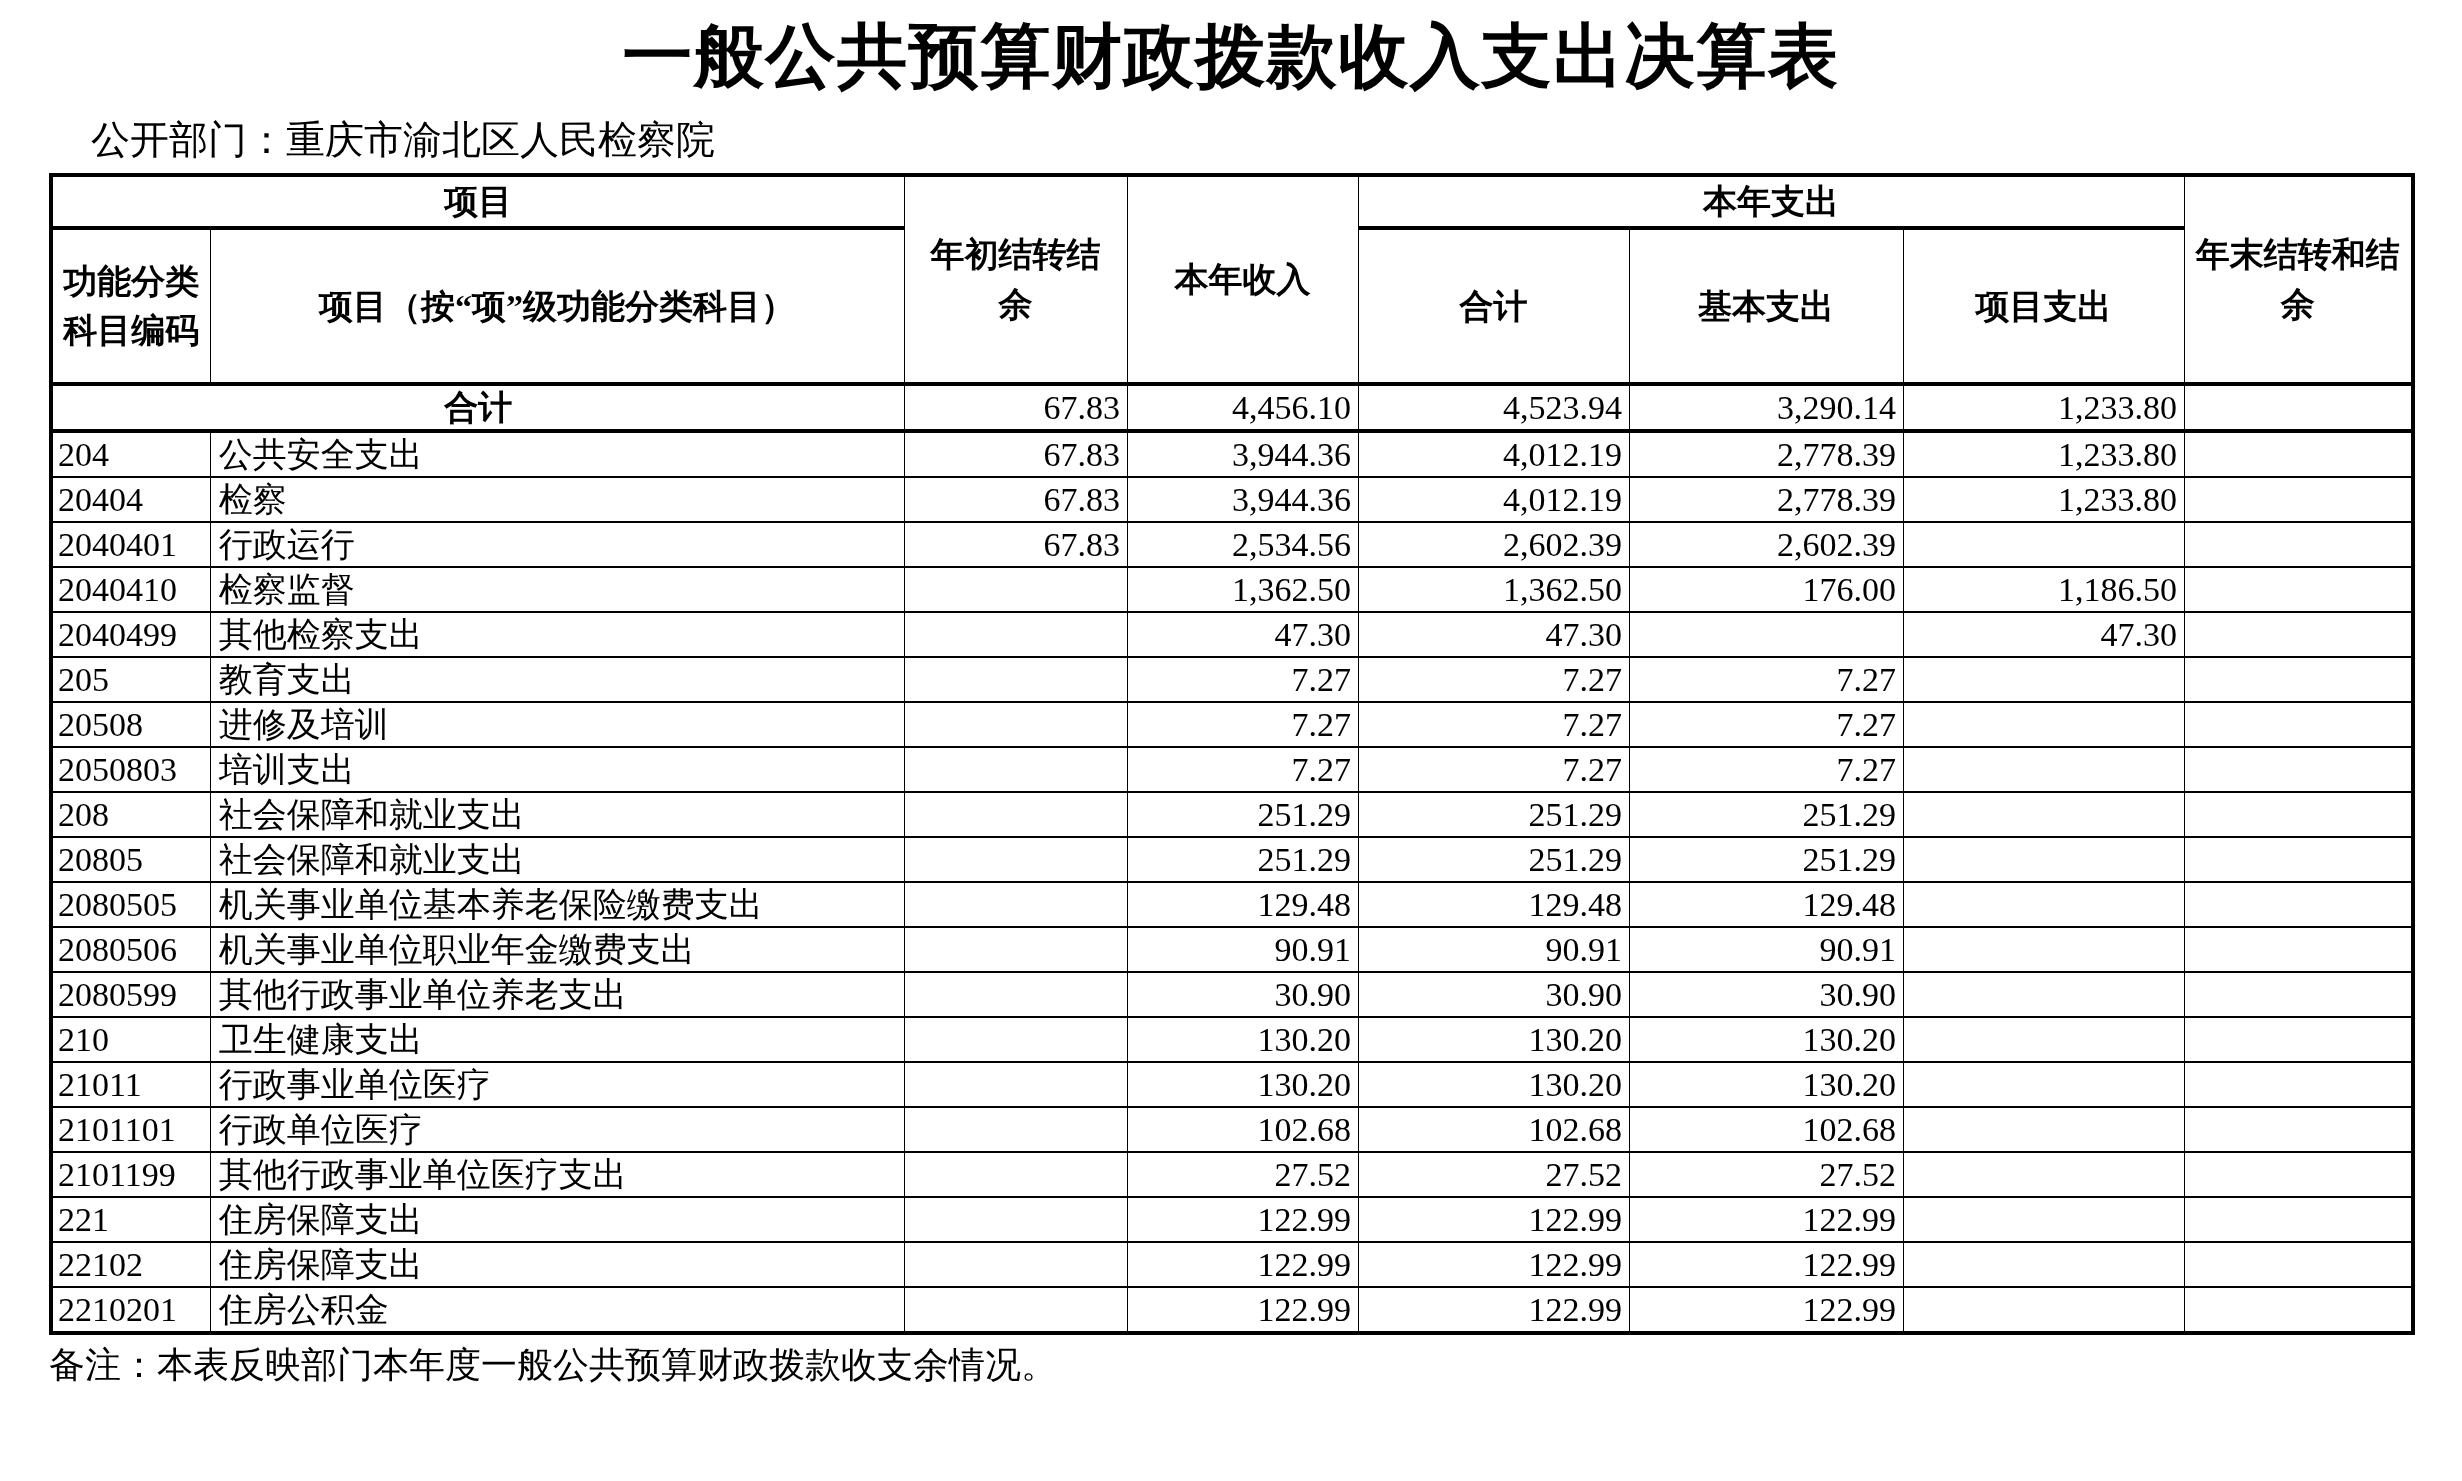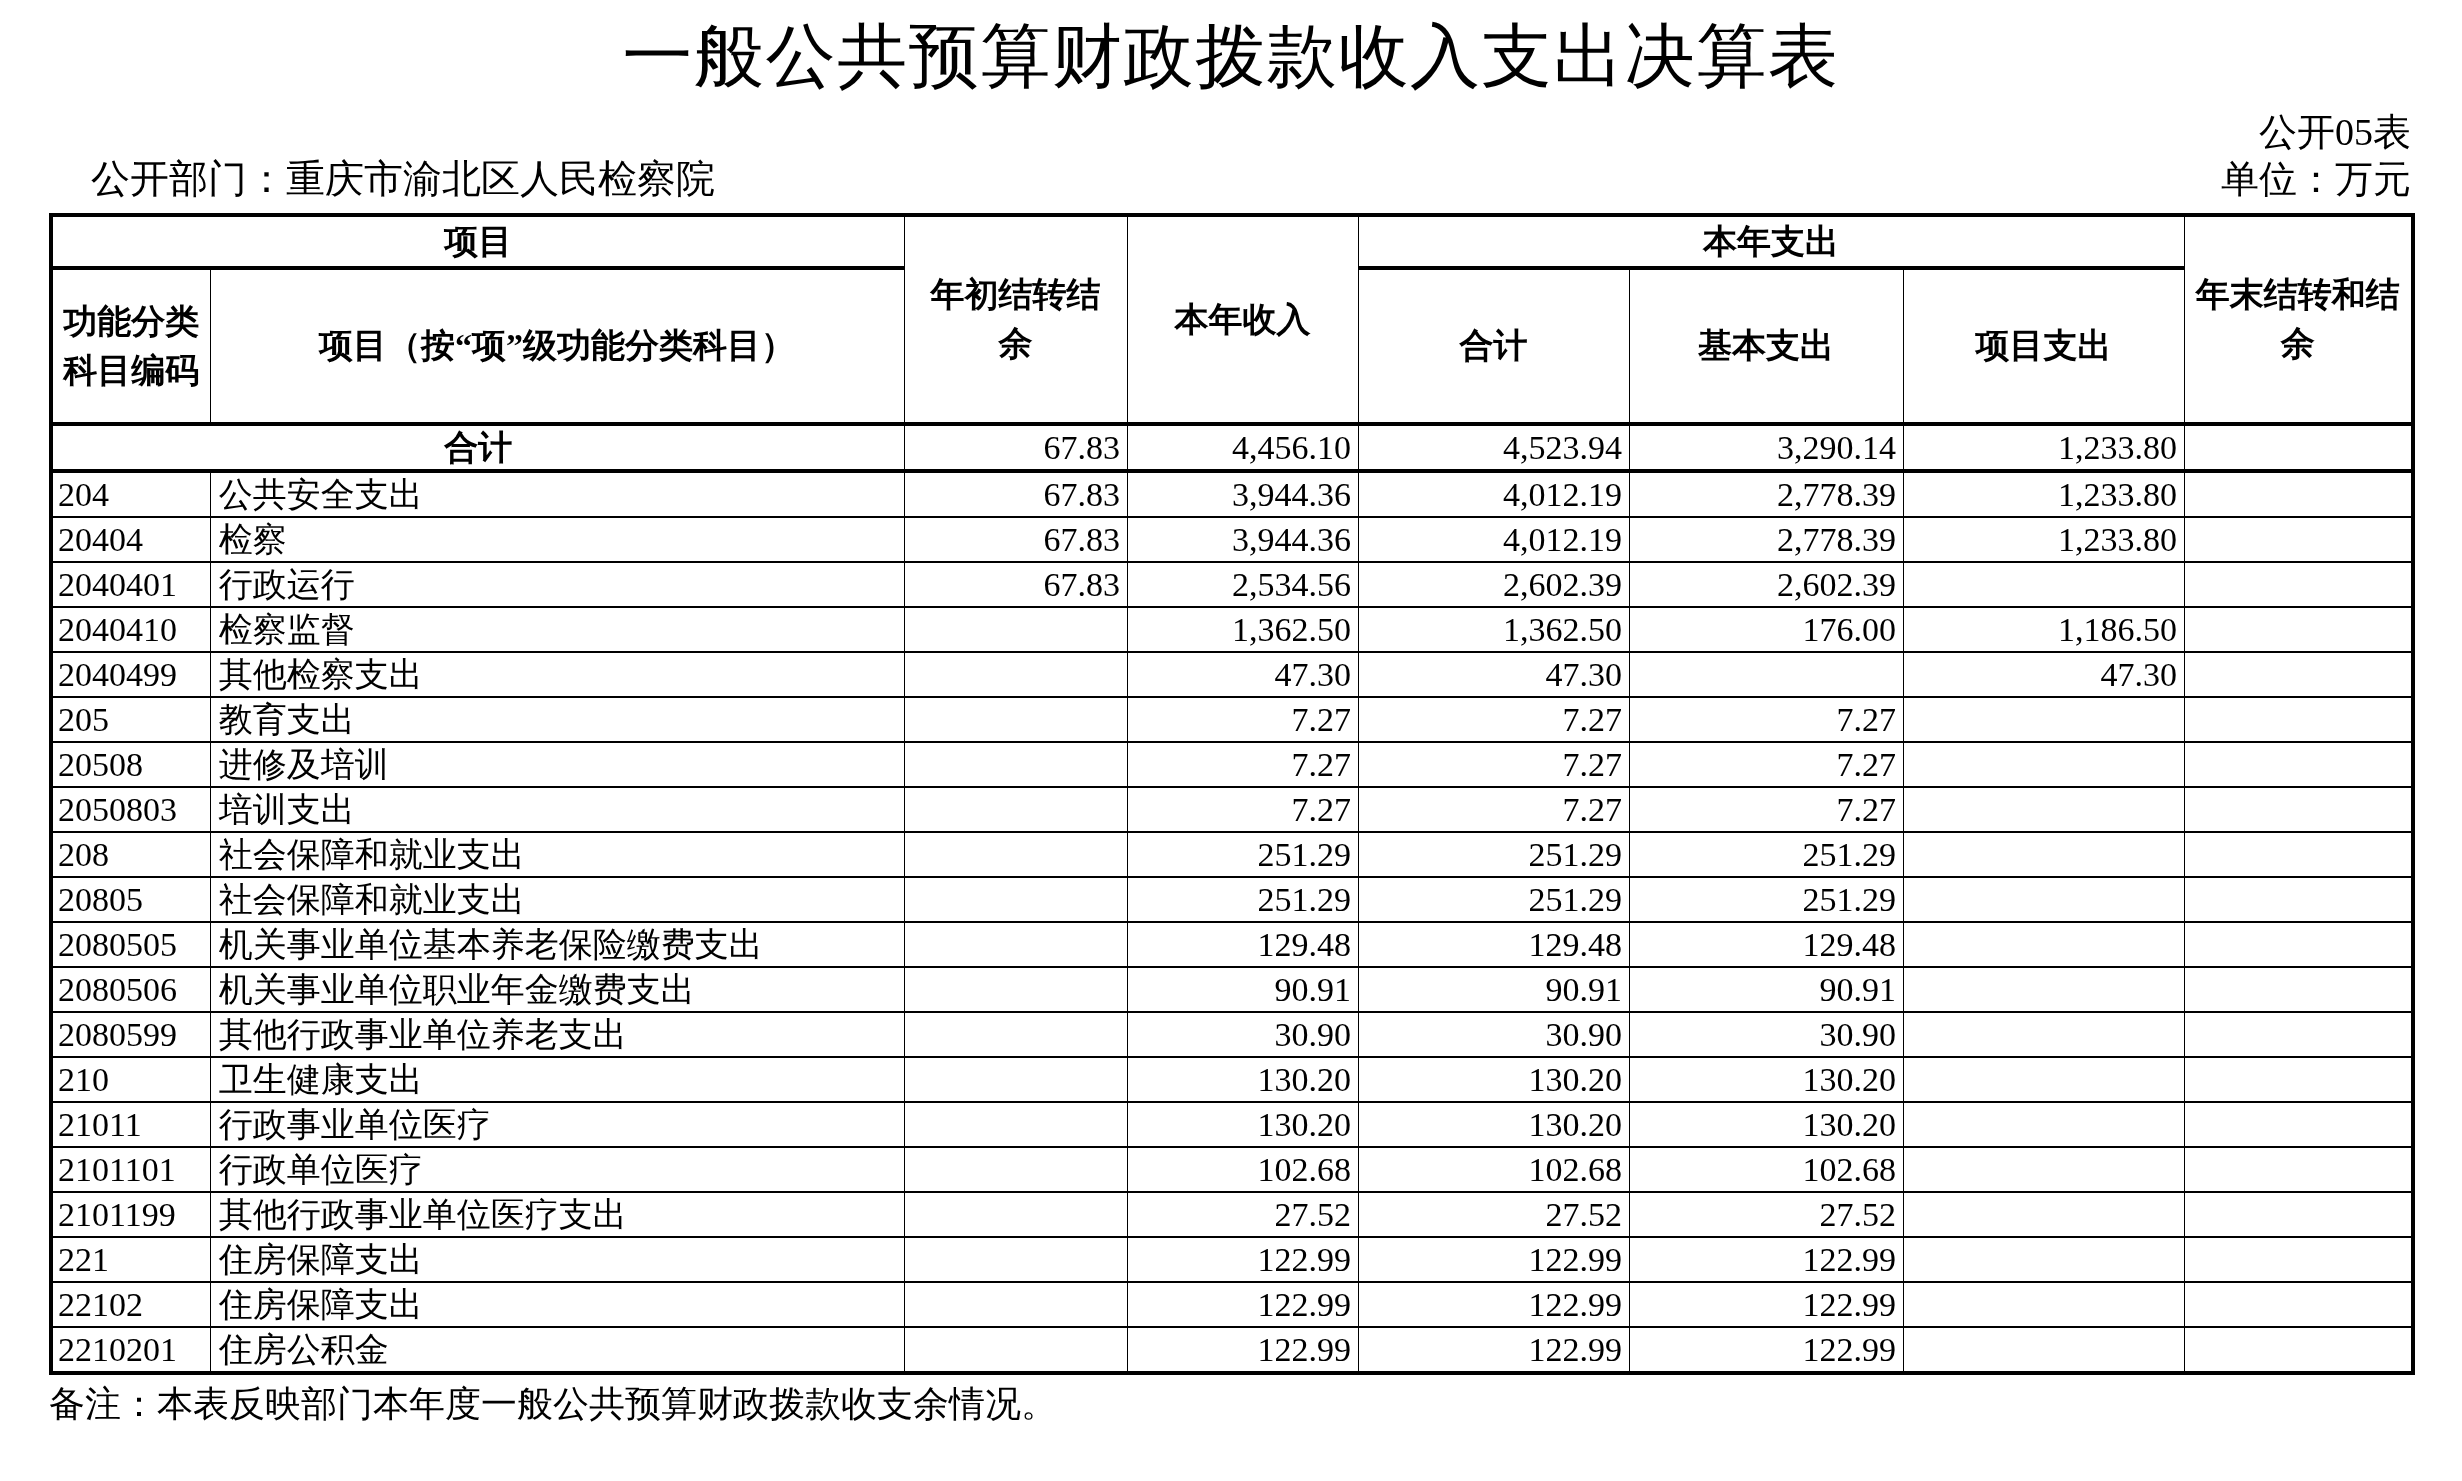--- a/index.html
+++ b/index.html
@@ -4,23 +4,23 @@
 <style>
   html,body{margin:0;padding:0;background:#ffffff;}
   .page{
     position:relative;
     width:2462px;height:1481px;
     background:#ffffff;color:#000000;
     font-family:"Liberation Serif","DejaVu Serif",serif;
     overflow:hidden;
   }
   .title{
-    margin:13px 0 8px 0;
+    margin:13px 0 16px 0;
     text-align:center;
-    font-size:70px;font-weight:normal;
+    font-size:70px;font-weight:bold;
     letter-spacing:1.6px;
     line-height:1.25;
   }
   .meta-row{
     display:flex;justify-content:space-between;align-items:flex-end;
     margin:1.6px 51px 0 49px;
   }
   .dept{font-size:39px;line-height:1.2;margin-left:42px;}
   .meta-right{font-size:38px;line-height:1.24;text-align:right;}
   table.budget{
@@ -61,24 +61,20 @@
 </style>
 </head>
 <body>
 
 <div class="page">
 
   <div class="title">一般公共预算财政拨款收入支出决算表</div>
 
   <div class="meta-row">
     <div class="dept">公开部门：重庆市渝北区人民检察院</div>
-    <div class="meta-right">
-      <div>公开05表</div>
-      <div>单位：万元</div>
-    </div>
   </div>
 
   <table class="budget">
     <colgroup>
       <col style="width:159px">
       <col style="width:694px">
       <col style="width:223px">
       <col style="width:231px">
       <col style="width:271px">
       <col style="width:274px">

